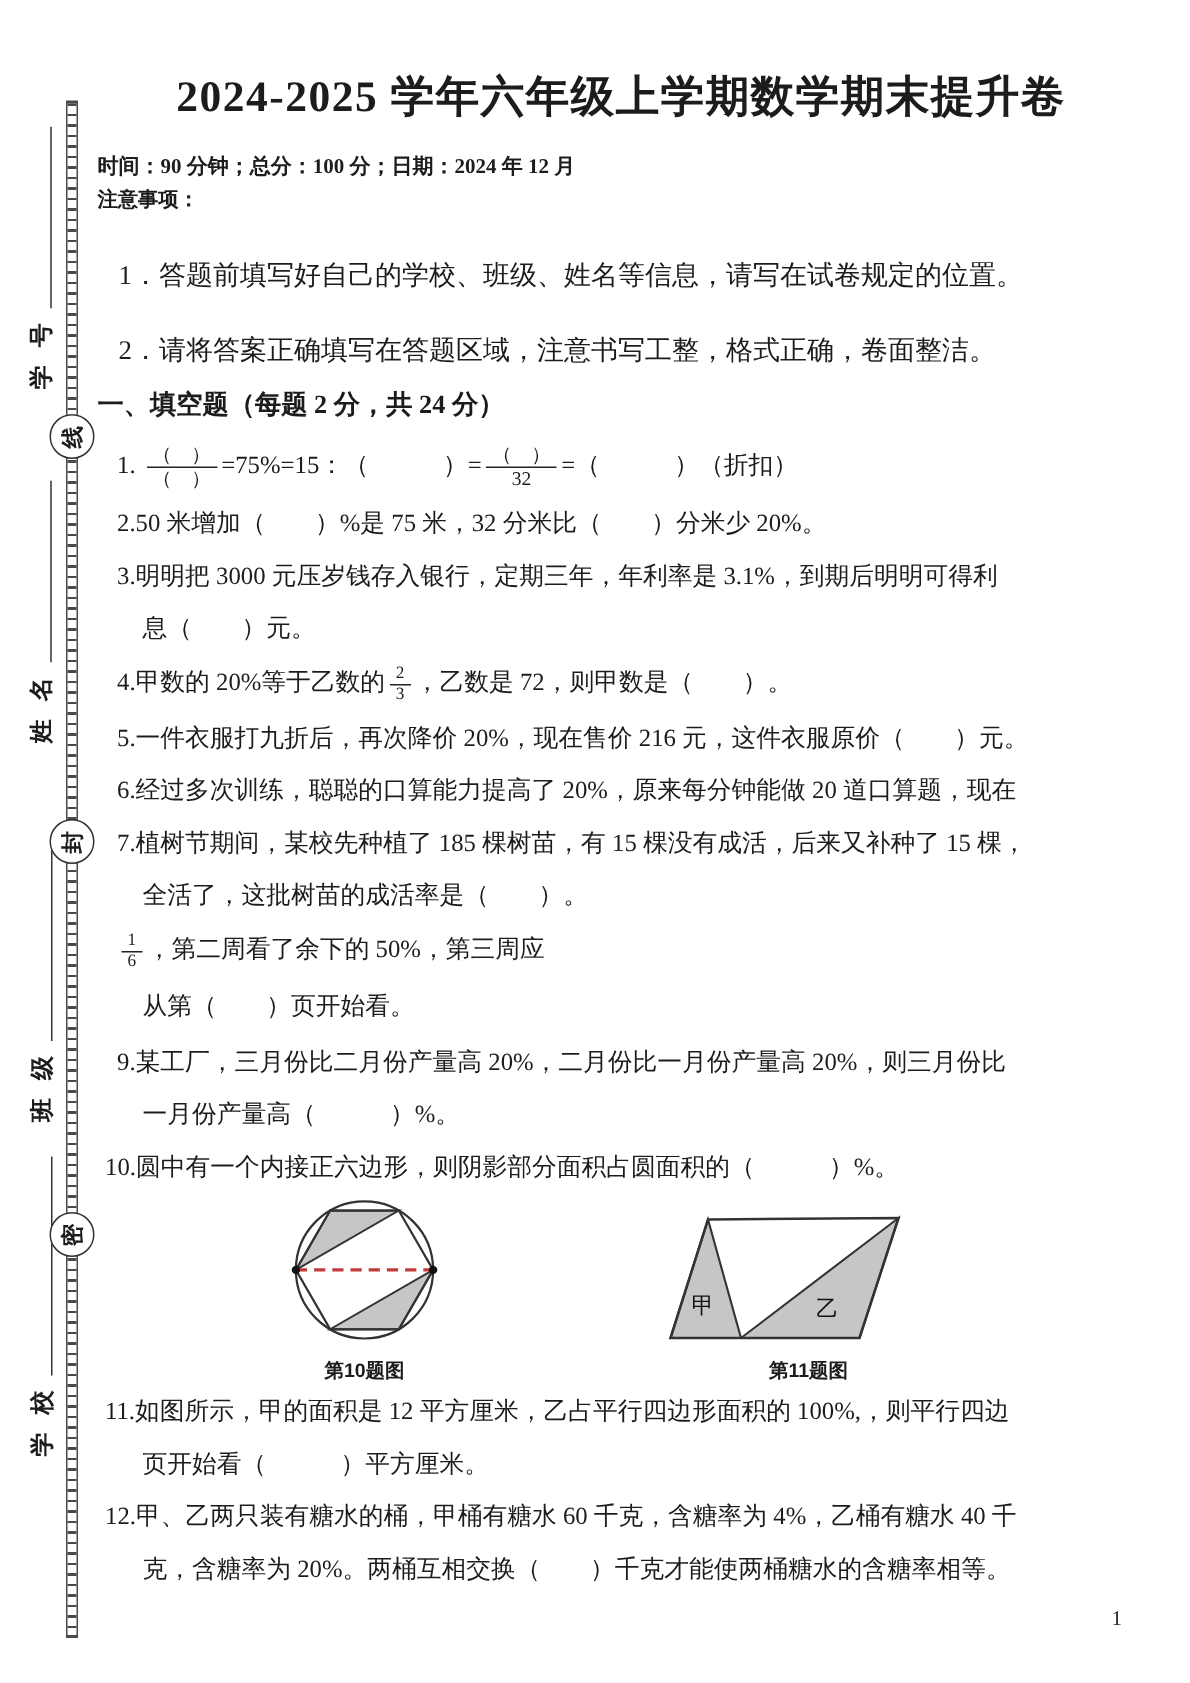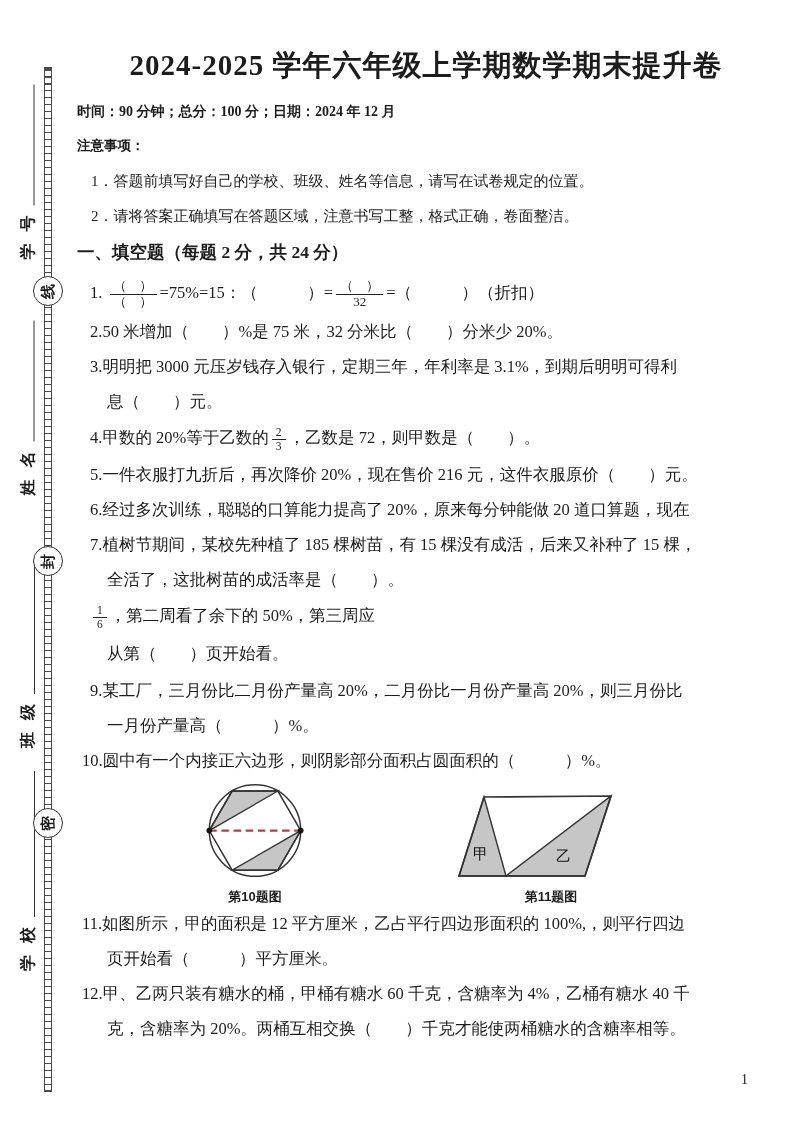--- a/index.html
+++ b/index.html
@@ -9,25 +9,25 @@
   .seal-line{position:absolute;left:44px;top:67px;width:6px;height:1021px;
     border-left:1.5px solid #4a4a4a;border-right:1.5px solid #4a4a4a;border-top:2px solid #4a4a4a;border-bottom:2px solid #4a4a4a;
     background:repeating-linear-gradient(to bottom,#4a4a4a 0 1.5px,transparent 1.5px 7px);}
   .seal-badge{position:absolute;left:33px;width:28px;height:28px;border:1.5px solid #333;
     border-radius:50%;background:#fff;display:flex;align-items:center;justify-content:center;z-index:3;}
   .seal-badge span{display:block;transform:rotate(-90deg);font-size:15px;font-weight:bold;}
   .mfield{position:absolute;height:24px;display:flex;align-items:center;transform:rotate(-90deg);z-index:2;}
   .mfield .lbl{font-size:16px;font-weight:bold;letter-spacing:4px;white-space:nowrap;}
   .mfield .blank{flex:1;height:12px;border-bottom:1.5px solid #333;margin-left:6px;}
   
-  #content{position:absolute;left:77px;top:45px;width:698px;}
+  #content{position:absolute;left:65px;top:45px;width:698px;}
   .title{margin:0;text-align:center;font-size:29px;line-height:40px;font-weight:bold;letter-spacing:1px;}
   .meta{margin-top:16px;text-align:left;font-size:14px;font-weight:bold;line-height:22px;}
-  .notice-h{margin-top:13px;font-size:13.5px;font-weight:bold;line-height:20px;}
-  .notice{margin-top:15px;font-size:15px;line-height:20px;padding-left:14px;}
+  .notice-h{font-size:13.5px;font-weight:bold;line-height:20px;}
+  .notice{margin-top:30px;font-size:18px;line-height:20px;padding-left:14px;}
   .sec{margin-top:13px;font-size:17.5px;font-weight:bold;line-height:27px;}
   .q{margin-top:0;font-size:16.5px;line-height:35px;padding-left:30px;text-indent:-17px;}
   .q2d{text-indent:-25px;}
   .qrow{margin-top:6px;line-height:42px;}
   .qfrac{line-height:38px;}
   .frac{display:inline-block;vertical-align:middle;text-align:center;line-height:1.15;
         font-size:13px;margin:0 3px;text-indent:0;}
   .frac .fn{display:block;border-bottom:1px solid #222;padding:0 4px;}
   .frac .fd{display:block;}
   .frac-sm{font-size:11.5px;}

